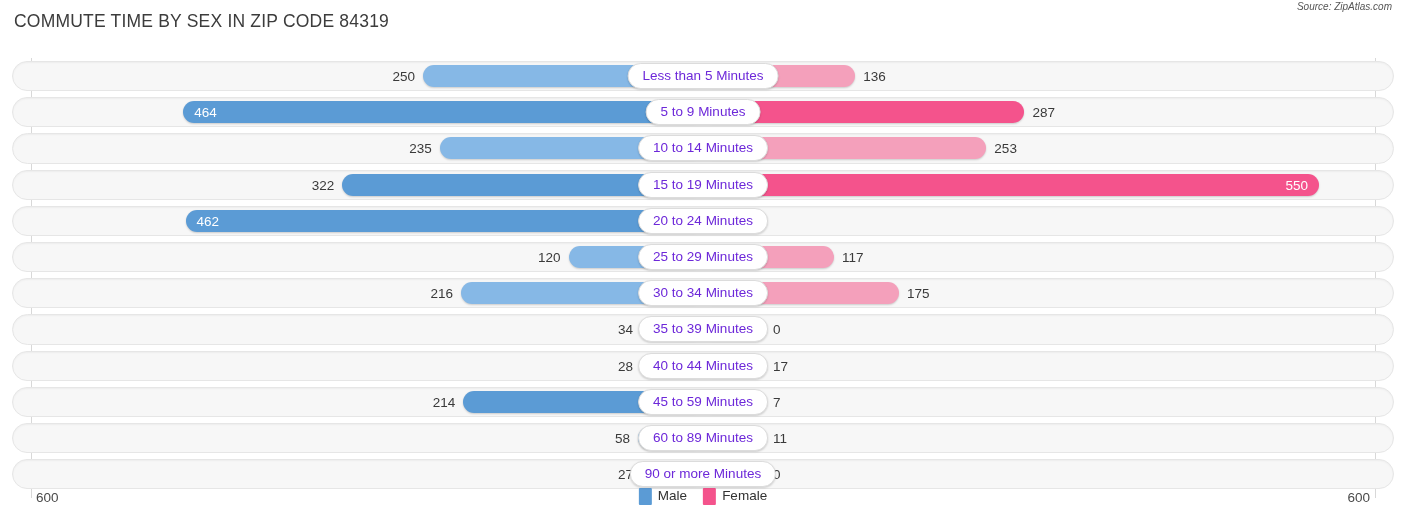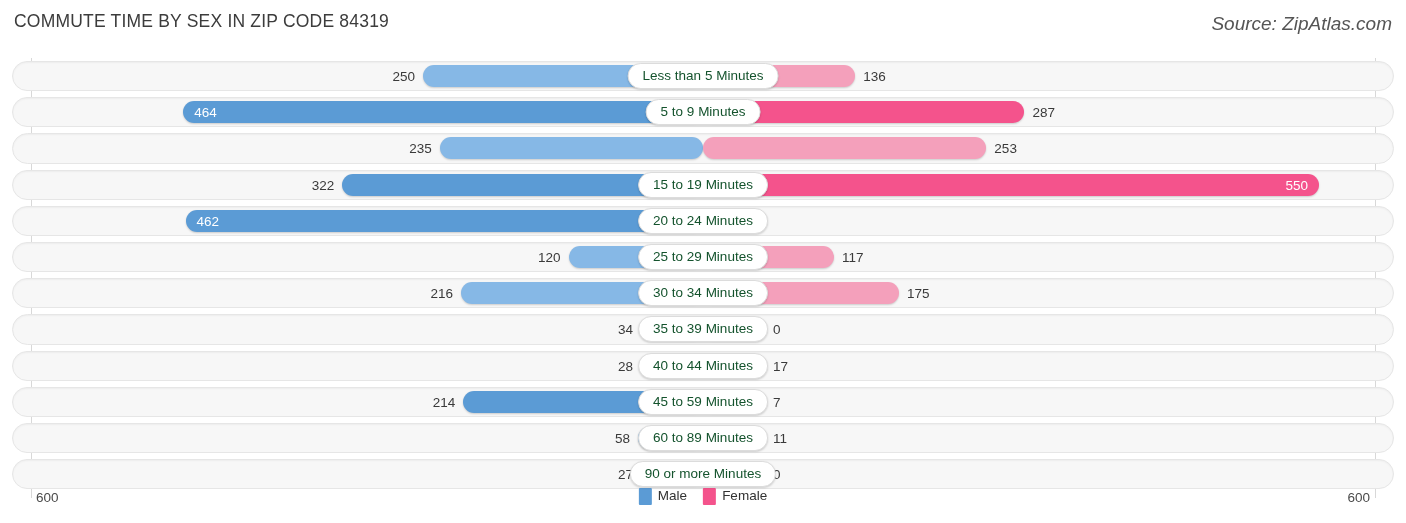--- a/index.html
+++ b/index.html
@@ -22,22 +22,22 @@
     position: absolute; top: 0; left: 0;
     width: 1406px; height: 46px;
   }
   .chart-title {
     position: absolute; left: 14px; top: 11px;
     font-size: 17.5px; letter-spacing: .2px;
     color: #3c3c3c; font-weight: 400;
     white-space: nowrap;
   }
   .chart-source {
-    position: absolute; right: 14px; top: 13px;
-    font-size: 19px; font-style: italic;
+    position: absolute; right: 14px; top: 1px;
+    font-size: 10px; font-style: italic;
     color: #555555; white-space: nowrap;
   }
 
   
   .plot {
     position: absolute;
     left: 0; top: 58px;
     width: 1406px; height: 434px;
   }
   .axis-line {
@@ -96,21 +96,21 @@
   .cat-pill {
     position: absolute;
     left: 703px;
     top: 50%;
     transform: translate(-50%, -50%);
     background: #ffffff;
     border: 1px solid #dcdcdc;
     border-radius: 13px;
     padding: 4px 14px 5px;
     font-size: 13.5px;
-    color: #14532d;
+    color: #6d28d9;
     white-space: nowrap;
     box-shadow: 0 1px 2px rgba(0,0,0,.16);
     z-index: 4;
   }
 
   
   .footer {
     position: absolute;
     left: 0; top: 480px;
     width: 1406px; height: 43px;
@@ -167,20 +167,21 @@
         <div class="cat-pill">5 to 9 Minutes</div>
       </div>
       <div class="row">
         <div class="track"></div>
         <div class="bar male" style="width: 263.2px; background: rgb(134, 184, 230);">
           <span class="val left-out">235</span>
         </div>
         <div class="bar female" style="width: 283.36px; background: rgb(244, 160, 187);">
           <span class="val right-out">253</span>
         </div>
+        <div class="cat-pill">10 to 14 Minutes</div>
       </div>
       <div class="row">
         <div class="track"></div>
         <div class="bar male" style="width: 360.64px; background: rgb(91, 155, 213);">
           <span class="val left-out">322</span>
         </div>
         <div class="bar female" style="width: 616px; background: rgb(244, 83, 140);">
           <span class="val inside-right">550</span>
         </div>
         <div class="cat-pill">15 to 19 Minutes</div>

